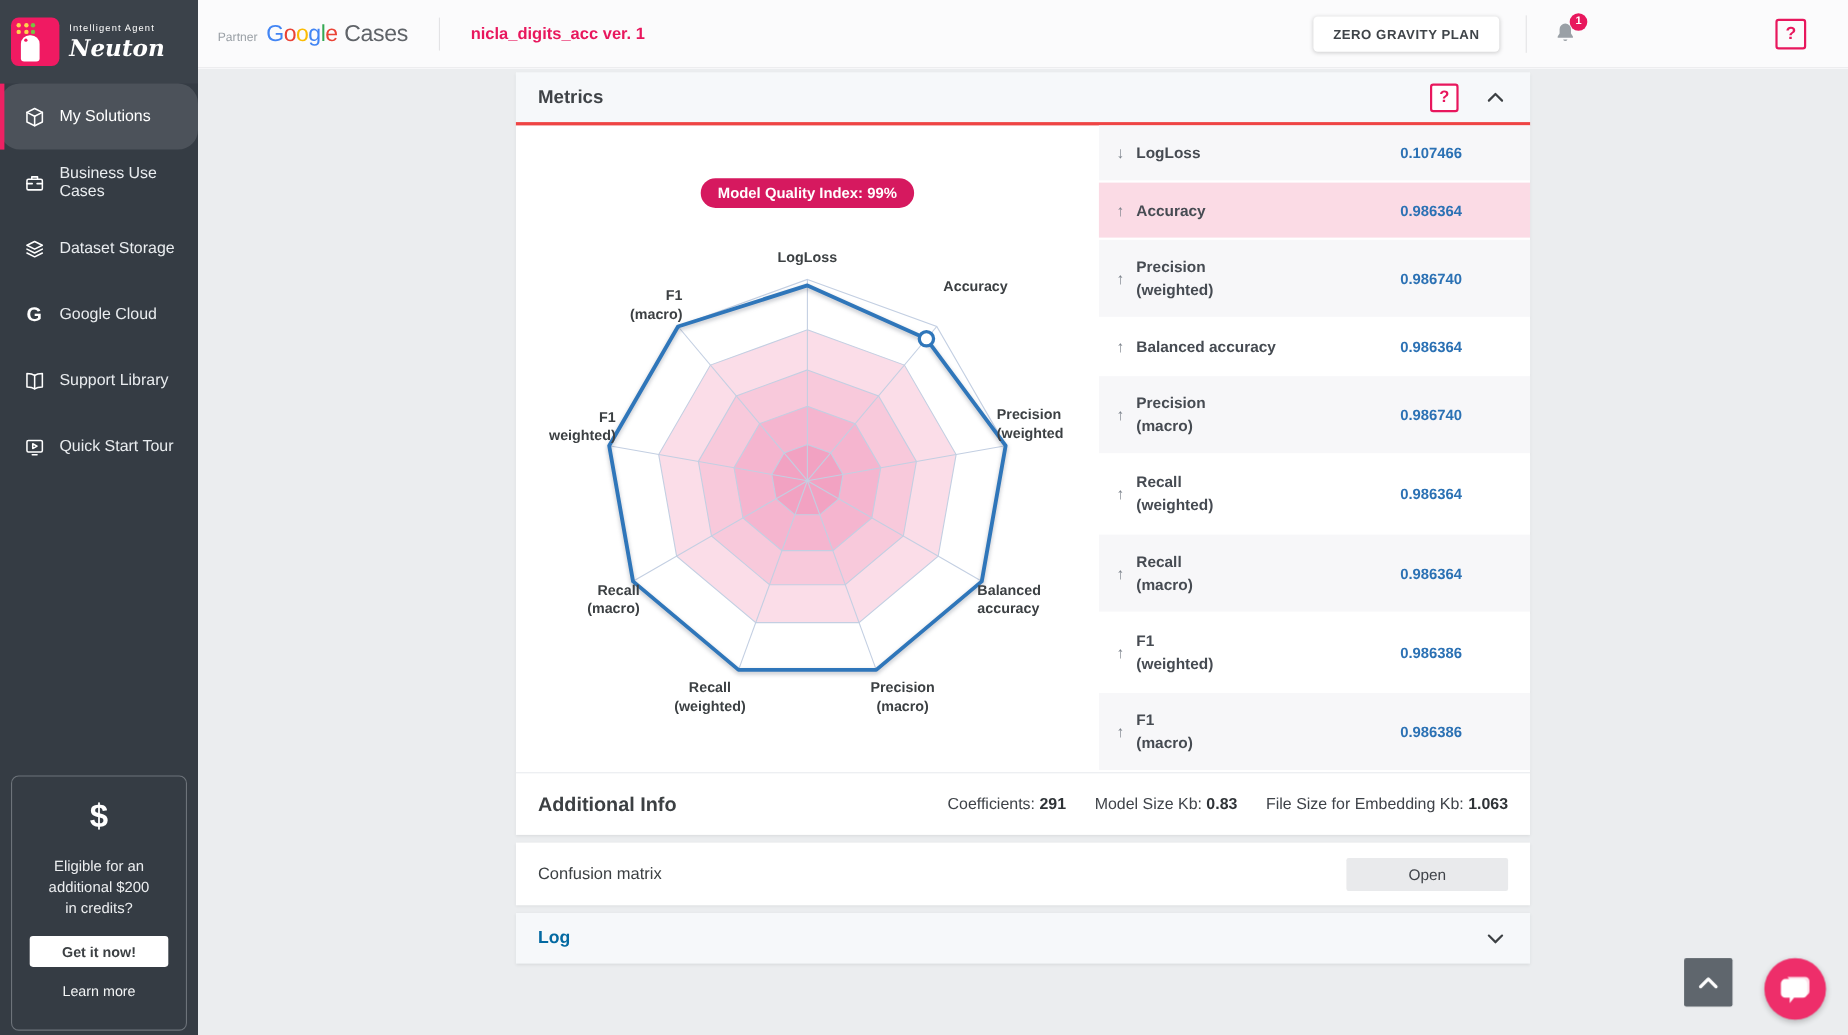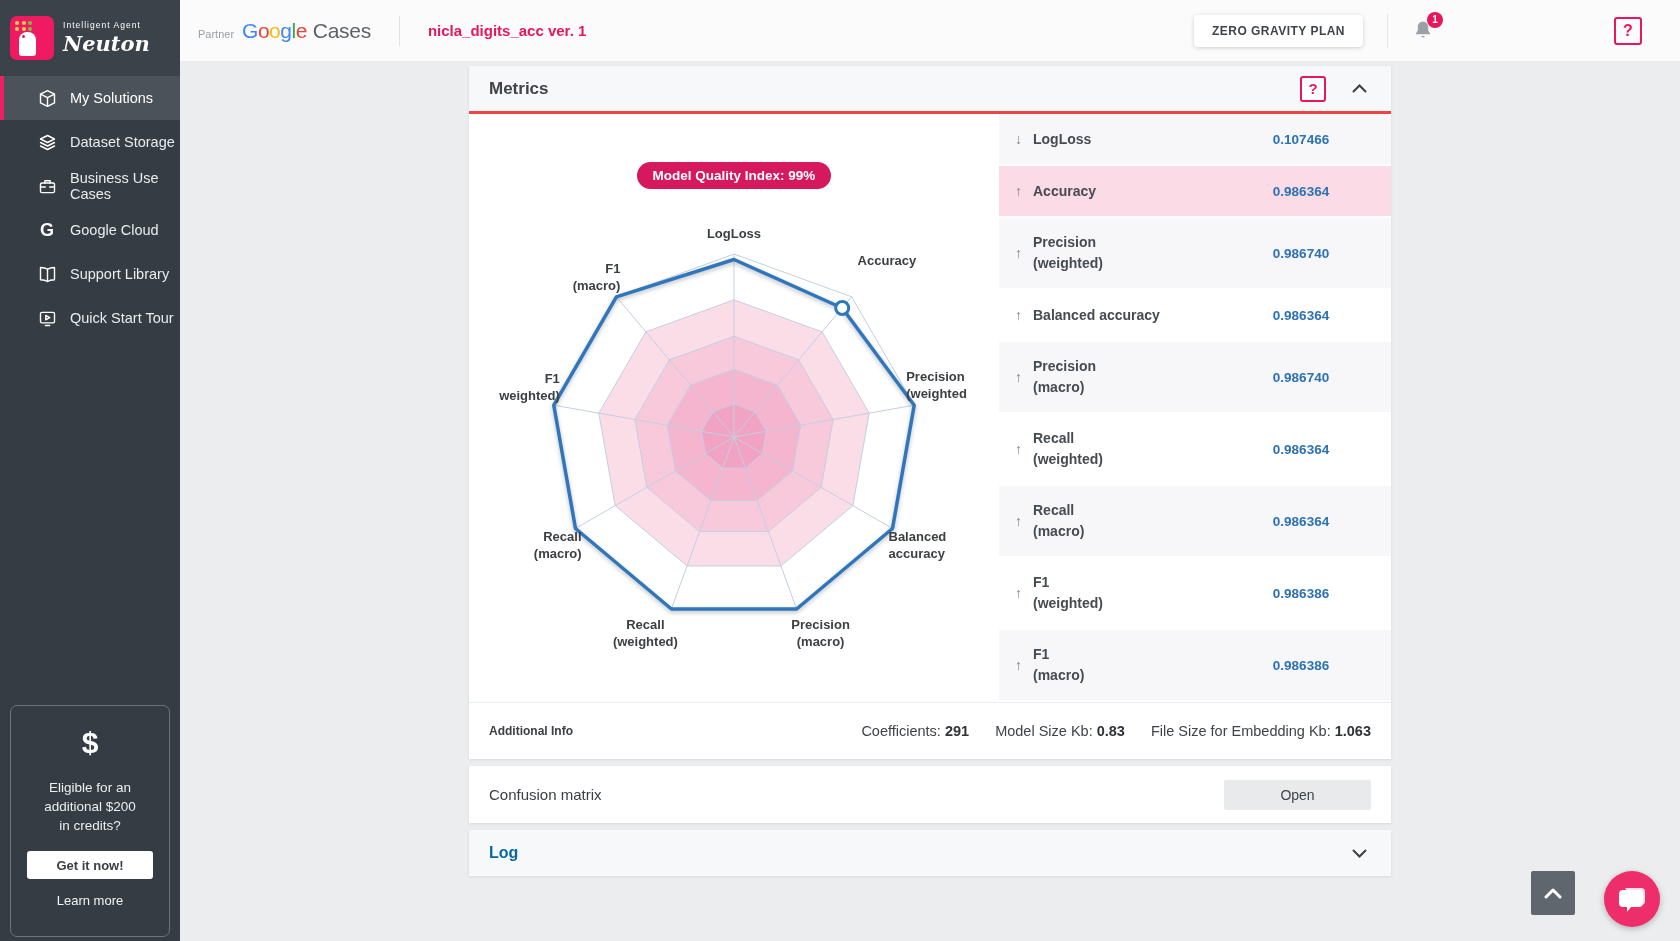--- a/index.html
+++ b/index.html
@@ -26,21 +26,21 @@
   .logo-mark { width:44px; height:44px; border-radius:7px; background:#f01a62; position:relative; flex:0 0 auto; }
   .logo-dots { position:absolute; top:5px; left:5px; width:18px; display:grid; grid-template-columns:repeat(3,1fr); gap:2px; }
   .logo-dots i { width:4px; height:4px; border-radius:50%; background:#ffd24d; }
   .logo-dots i:nth-child(3n) { background:#79c143; }
   .logo-bird { position:absolute; bottom:4px; left:9px; width:17px; height:24px; background:#fff; border-radius:8px 8px 3px 3px; }
   .logo-bird:before { content:""; position:absolute; top:3px; left:3px; width:3px; height:3px; border-radius:50%; background:#f01a62; }
   .logo-texts { margin-left:9px; }
   .logo-tagline { font-size:8.5px; letter-spacing:.12em; color:#fff; }
   .logo-name { font-family:"DejaVu Serif", serif; font-style:italic; font-weight:700; font-size:21px; color:#fff; margin-top:1px; }
   .nav { }
-  .nav-item { height:44px; display:flex; align-items:center; padding-left:36px; cursor:pointer; position:relative; color:#e9ecef; }
+  .nav-item { height:60px; display:flex; align-items:center; padding-left:20px; cursor:pointer; position:relative; color:#e9ecef;border-radius:18px; }
   .nav-item.active { background:#4c525a; color:#fff; }
   .nav-item.active:before { content:""; position:absolute; left:0; top:0; bottom:0; width:4px; background:#ee2163; }
   .nav-icon { width:22px; height:22px; margin-right:12px; display:flex; align-items:center; justify-content:center; flex:0 0 auto; }
   .nav-icon svg { width:21px; height:21px; stroke:#fff; fill:none; stroke-width:1.6; stroke-linejoin:round; stroke-linecap:round; }
   .nav-label { font-size:14.5px; }
   .g-glyph { color:#fff; font-size:18px; font-weight:700; }
 
   .credits-box { position:absolute; left:10px; right:10px; bottom:4px; height:232px; border:1px solid #6d737a; border-radius:7px; text-align:center; color:#eceef0; }
   .dollar-icon { font-size:30px; font-weight:700; color:#fff; margin-top:20px; }
   .credits-text { font-size:13.5px; line-height:19px; margin-top:18px; white-space:pre-line; }
@@ -71,21 +71,21 @@
   .mrow.grey { background:#f7f7f9; }
   .mrow.white { background:#fff; }
   .mrow.pink { background:#fbdbe5; }
   .mrow.h50 { height:50px; }
   .mrow.h70 { height:70px; }
   .m-arrow { color:#7d838c; font-size:14px; width:18px; }
   .m-label { font-size:14px; font-weight:600; color:#464b52; line-height:21px; }
   .m-value { margin-left:auto; width:180px; text-align:center; font-size:13.5px; font-weight:700; color:#2b71b4; }
 
   .addinfo-row { border-top:1px solid #e9ecef; height:57px; display:flex; align-items:center; padding:0 20px; }
-  .addinfo-title { font-size:12px; font-weight:700; color:#3c4043; }
+  .addinfo-title { font-size:18px; font-weight:700; color:#3c4043; }
   .addinfo-stats { margin-left:auto; display:flex; gap:26px; }
   .stat { font-size:14.5px; color:#3f4349; }
   .stat b { font-weight:700; color:#2f3337; }
 
   .gap { height:7px; }
   .cm-row { height:57px; display:flex; align-items:center; padding:0 20px; }
   .cm-title { font-size:15px; font-weight:400; color:#3c4043; }
   .open-btn { margin-left:auto; width:147px; height:30px; background:#e9eaec; border:none; border-radius:2px; font-size:14px; color:#3f4349; cursor:pointer; font-family:inherit; }
   .log-header { height:46px; background:#f6f8fa; display:flex; align-items:center; padding:0 20px; }
   .log-title { font-size:16px; font-weight:600; color:#0369a1; }
@@ -122,36 +122,36 @@
             <path d="M12 3 4 7v10l8 4 8-4V7l-8-4z"></path>
             <path d="M4 7l8 4 8-4"></path>
             <path d="M12 11v10"></path>
           </svg>
         </span>
     <span class="nav-label">My Solutions</span>
   </div>
   <div class="nav-item ">
     <span class="nav-icon">
           <svg viewBox="0 0 24 24">
+            <rect x="4" y="8" width="16" height="11" rx="1.5"></rect>
+            <path d="M9 8V5.5h6V8"></path>
+            <path d="M4 12.5h5.5m5 0H20"></path>
+          </svg>
+        </span>
+    <span class="nav-label">Business Use Cases</span>
+  </div>
+  <div class="nav-item ">
+    <span class="nav-icon">
+          <svg viewBox="0 0 24 24">
             <path d="M12 4 4 8l8 4 8-4-8-4z"></path>
             <path d="M4 12l8 4 8-4"></path>
             <path d="M4 16l8 4 8-4"></path>
           </svg>
         </span>
     <span class="nav-label">Dataset Storage</span>
-  </div>
-  <div class="nav-item ">
-    <span class="nav-icon">
-          <svg viewBox="0 0 24 24">
-            <rect x="4" y="8" width="16" height="11" rx="1.5"></rect>
-            <path d="M9 8V5.5h6V8"></path>
-            <path d="M4 12.5h5.5m5 0H20"></path>
-          </svg>
-        </span>
-    <span class="nav-label">Business Use Cases</span>
   </div>
   <div class="nav-item ">
     <span class="nav-icon">
           <span class="g-glyph">G</span>
         </span>
     <span class="nav-label">Google Cloud</span>
   </div>
   <div class="nav-item ">
     <span class="nav-icon">
           <svg viewBox="0 0 24 24">

